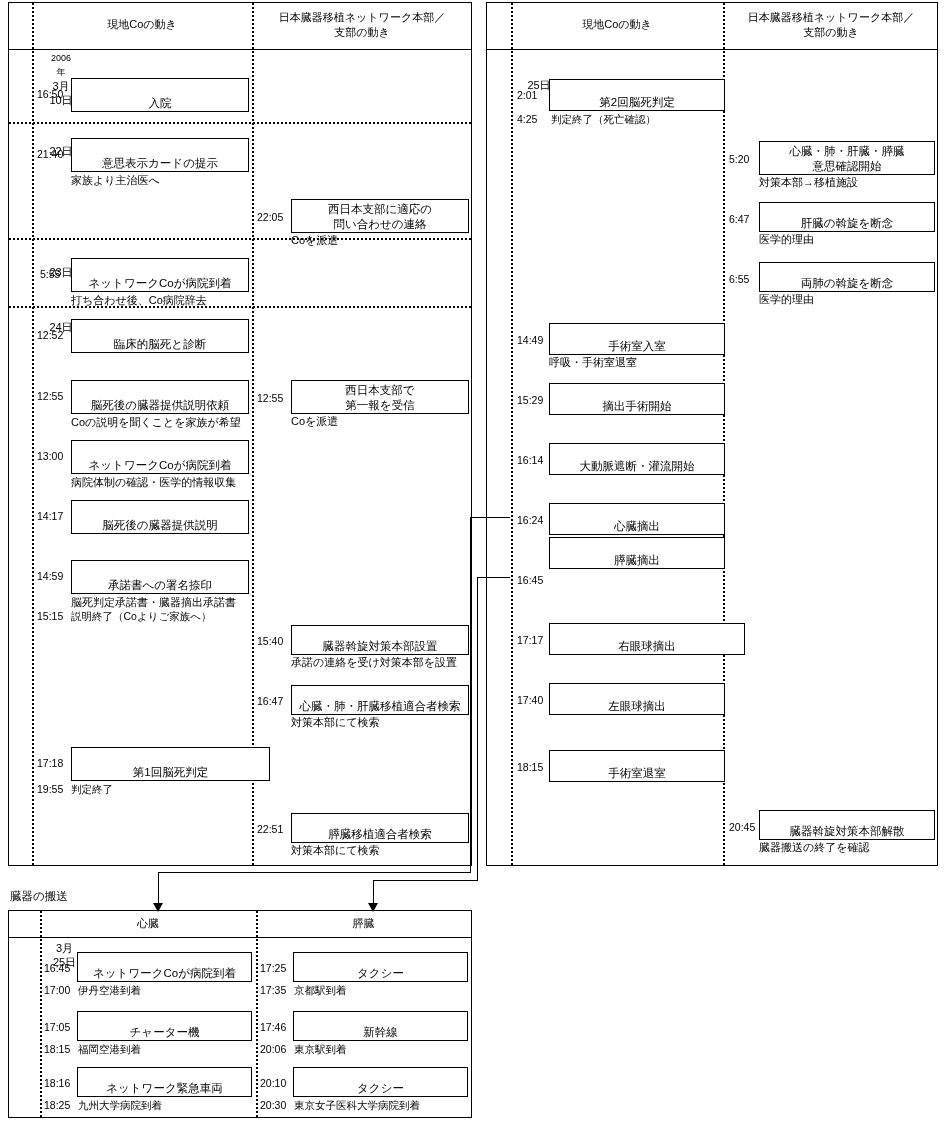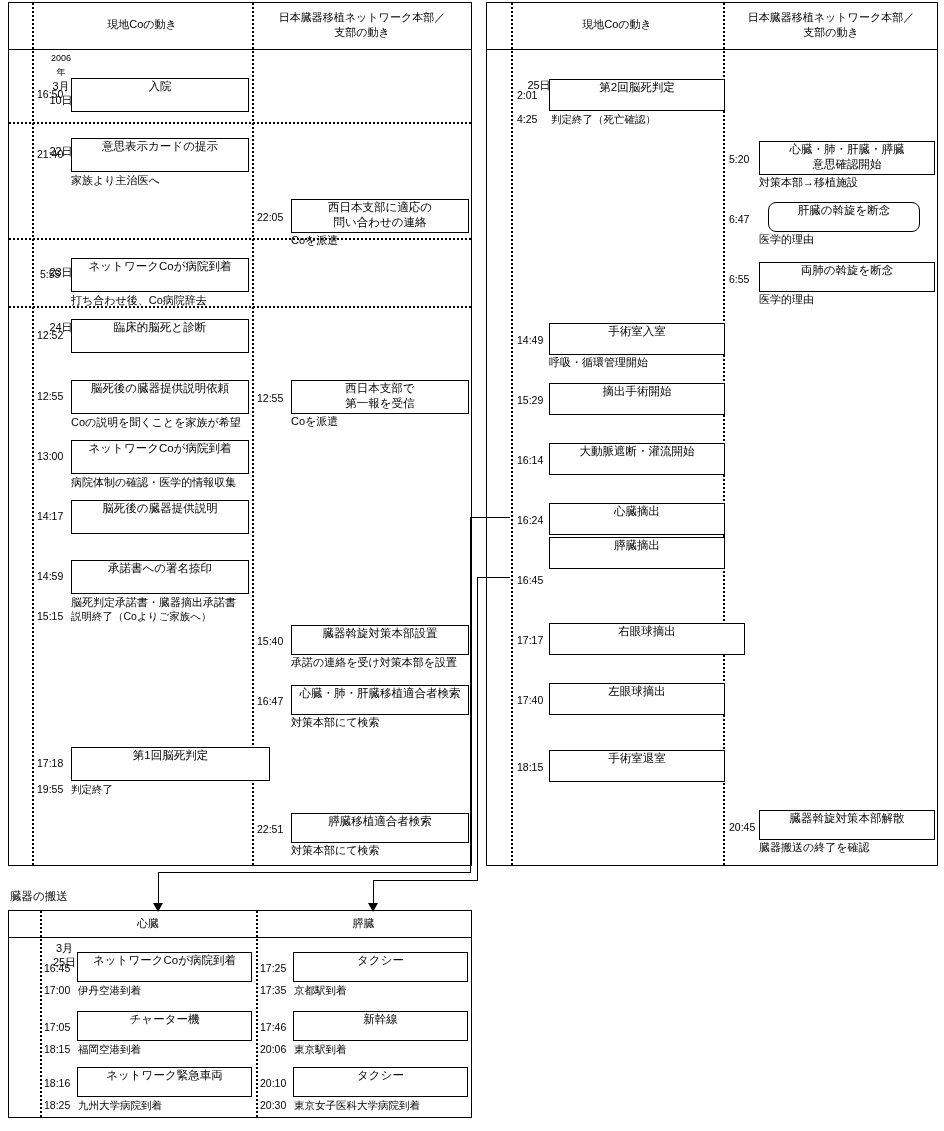--- a/index.html
+++ b/index.html
@@ -21,21 +21,21 @@
     left:0;width:24px;margin-left:40px;
   }
   .ev{position:absolute;}
   .ev .tm{
     position:absolute;font-size:10.5px;line-height:12px;
     text-align:left;white-space:nowrap;
   }
   .ev .bx{
     position:absolute;border:1px solid #000;box-sizing:border-box;
     font-size:11.5px;line-height:15px;text-align:center;
-    display:flex;align-items:flex-start;justify-content:center;
+    display:flex;align-items:flex-end;justify-content:center;
     background:#fff;
   }
   .ev .bx span{display:block;width:100%;}
   .note{
     position:absolute;font-size:11px;line-height:13px;white-space:nowrap;
   }
   .subline{position:absolute;font-size:10.5px;line-height:13px;white-space:nowrap;}
   .subline .st{display:inline-block;width:34px;}
   .caption{position:absolute;font-size:11.5px;line-height:14px;}
   .conn{position:absolute;background:#000;}
@@ -226,21 +226,21 @@
   </div>
   <div class="subline" style="left:30px;top:110px;">
     <span class="st">4:25</span><span>判定終了（死亡確認）</span>
   </div>
 
   <div class="ev">
     <div class="tm" style="left:30px;top:331px;">14:49</div>
     <div class="bx" style="left:62px;top:320px;width:176px;height:32px;">
       <span>手術室入室</span>
     </div>
-    <div class="note" style="left:62px;top:353px;">呼吸・循環管理開始</div>
+    <div class="note" style="left:62px;top:353px;">呼吸・手術室退室</div>
   </div>
 
   <div class="ev">
     <div class="tm" style="left:30px;top:391px;">15:29</div>
     <div class="bx" style="left:62px;top:380px;width:176px;height:32px;">
       <span>摘出手術開始</span>
     </div>
   </div>
 
   <div class="ev">
@@ -291,21 +291,21 @@
       <span>
         <span style="display:block;">心臓・肺・肝臓・膵臓</span>
         <span style="display:block;">意思確認開始</span>
       </span>
     </div>
     <div class="note" style="left:272px;top:173px;">対策本部→移植施設</div>
   </div>
 
   <div class="ev">
     <div class="tm" style="left:242px;top:210px;">6:47</div>
-    <div class="bx" style="left:281px;top:199px;width:152px;height:30px;border-radius:8px;">
+    <div class="bx" style="left:272px;top:199px;width:176px;height:30px;">
       <span>肝臓の斡旋を断念</span>
     </div>
     <div class="note" style="left:272px;top:230px;">医学的理由</div>
   </div>
 
   <div class="ev">
     <div class="tm" style="left:242px;top:270px;">6:55</div>
     <div class="bx" style="left:272px;top:259px;width:176px;height:30px;">
       <span>両肺の斡旋を断念</span>
     </div>

